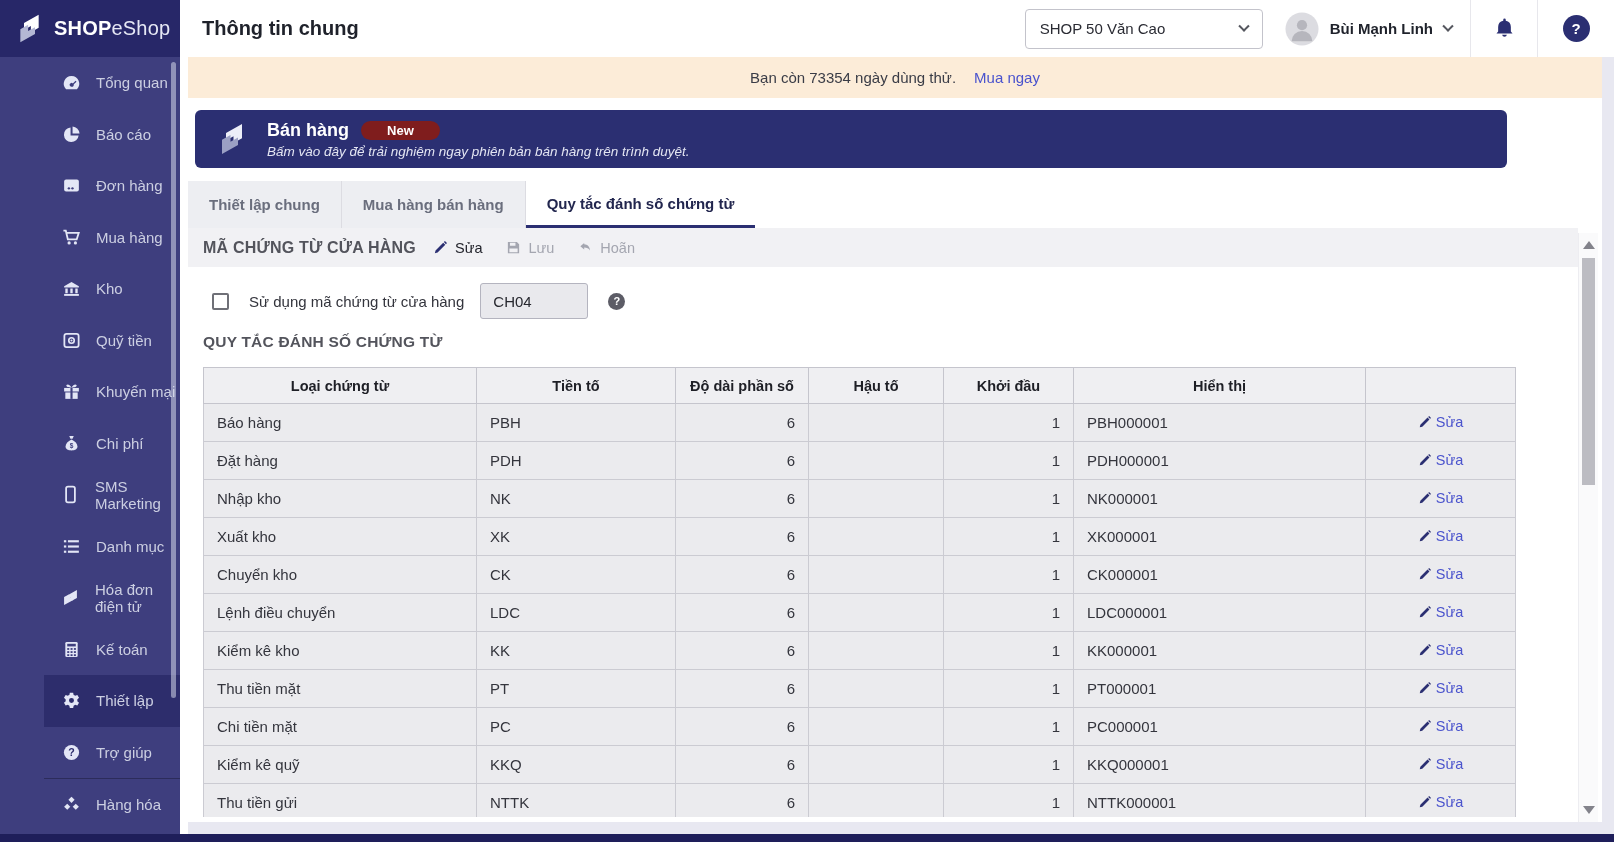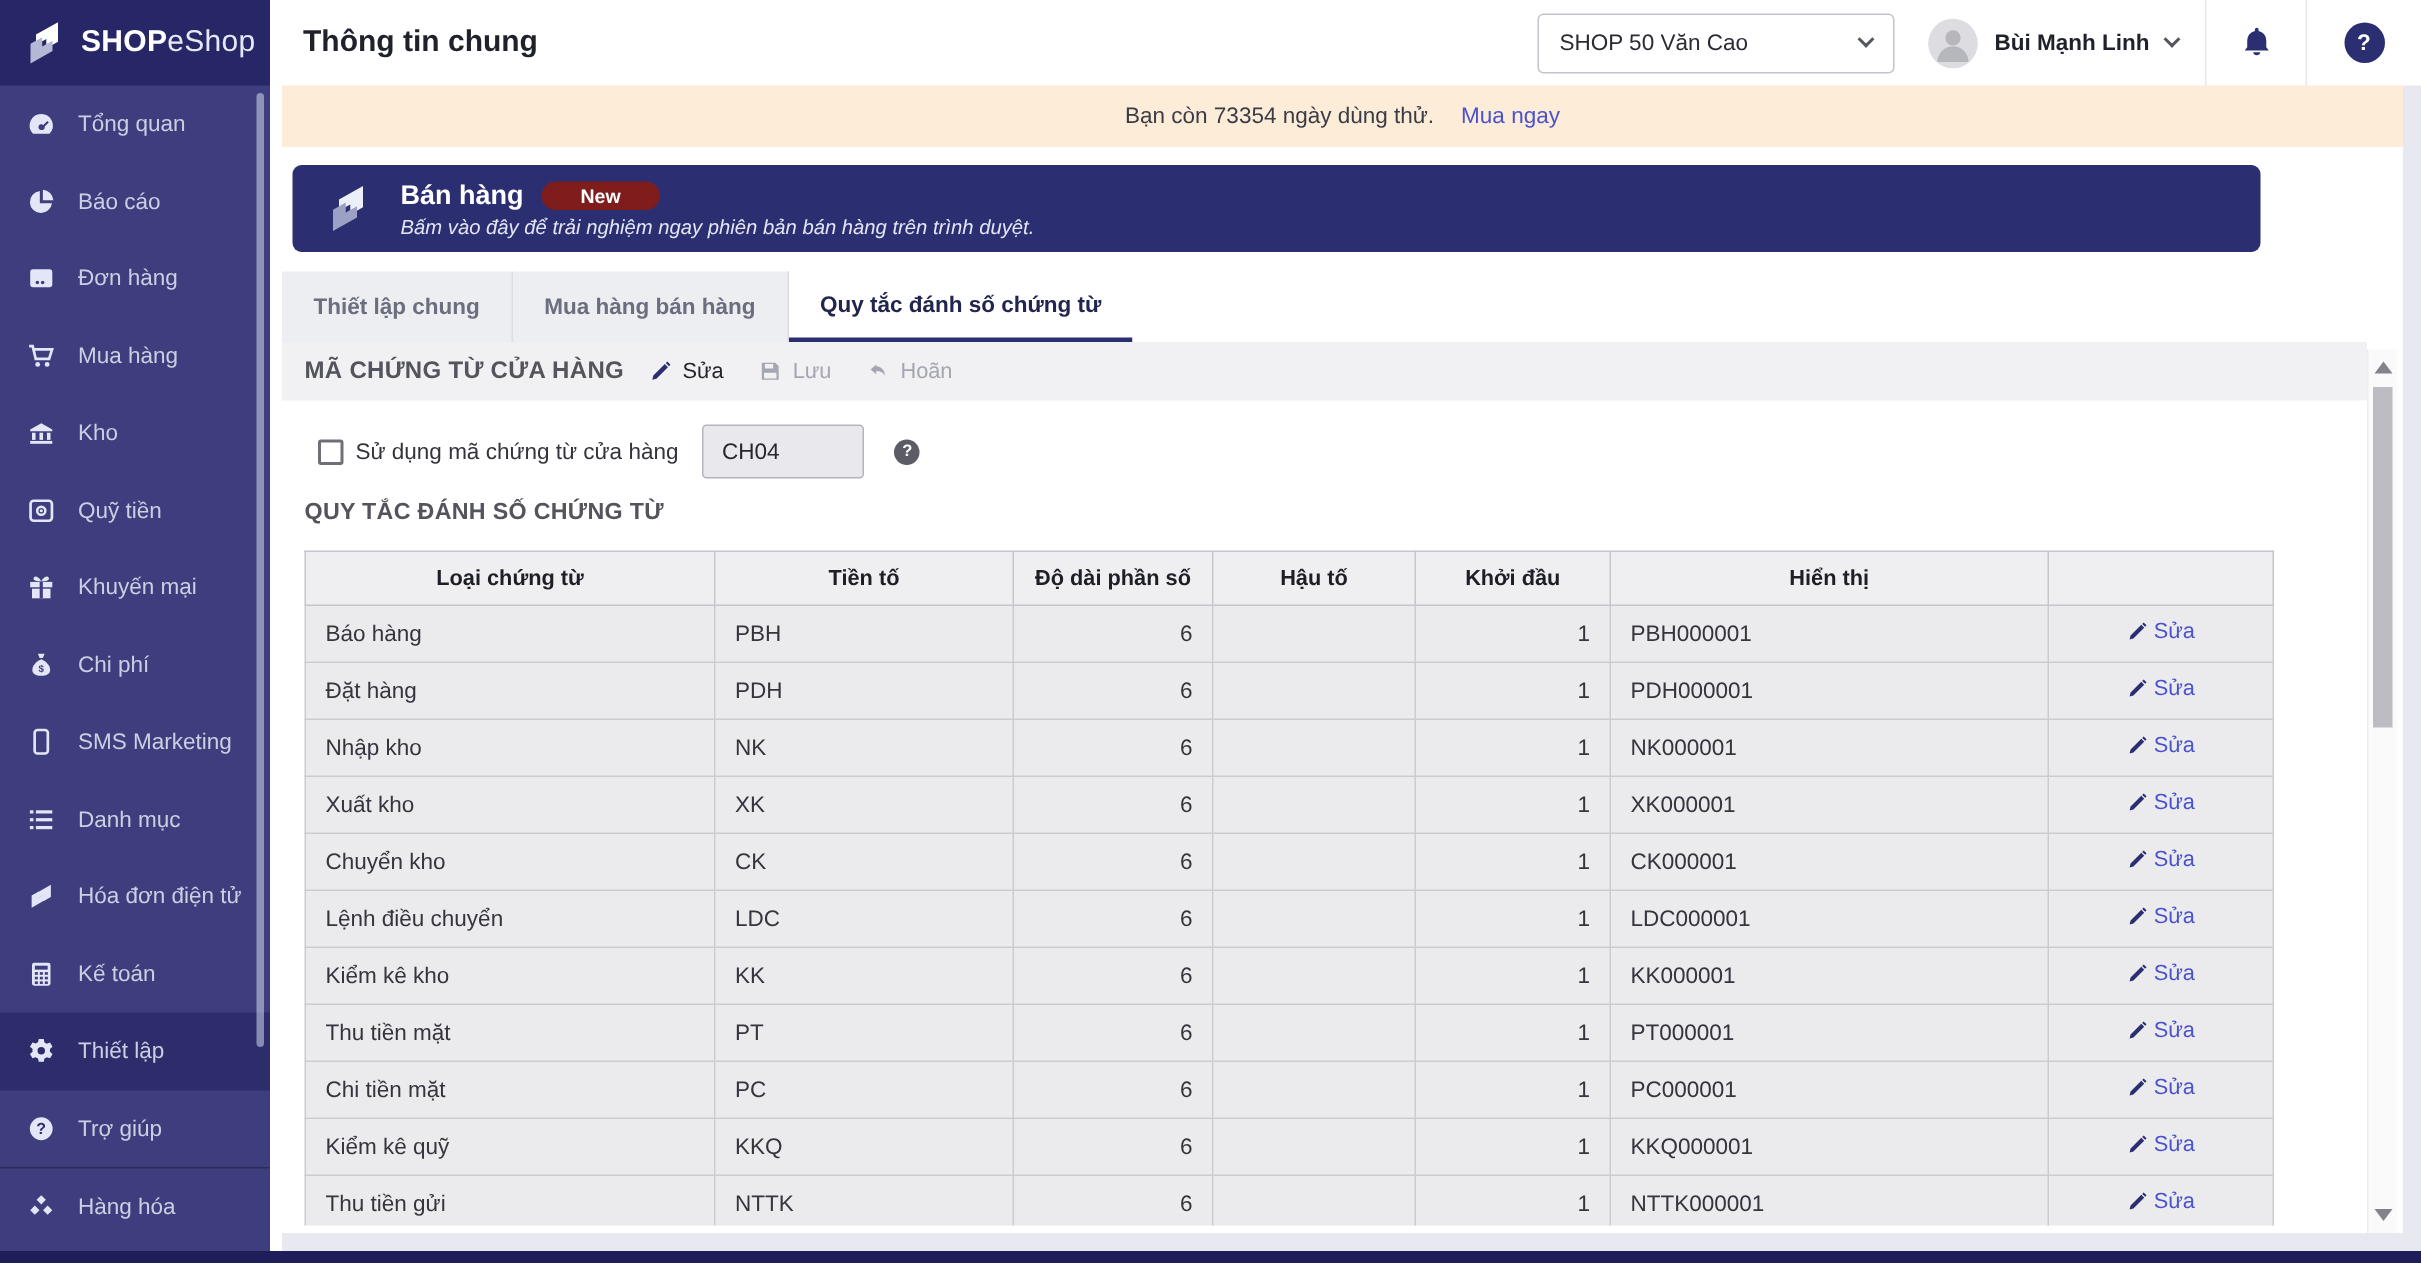--- a/index.html
+++ b/index.html
@@ -8,21 +8,21 @@
 
   .app { position:relative; width:1614px; height:842px; display:flex; overflow:hidden; }
 
   
   .sidebar { position:relative; flex:0 0 180px; width:180px; background:#3e3e7e; height:842px; overflow:hidden; }
   .logo { height:57px; background:#272768; display:flex; align-items:center; padding-left:13px; gap:8px; cursor:pointer; }
   .logo svg { width:33px; height:33px; }
   .logo-text { font-size:20px; color:#fff; letter-spacing:.2px; white-space:nowrap; }
   .logo-text b { font-weight:bold; }
   .logo-text .lt { color:#e6e8f5; font-weight:400; }
-  .nav { display:flex; flex-direction:column; }
+  .nav { display:flex; flex-direction:column;margin-left:44px; }
   .nav-item { height:51.5px; display:flex; align-items:center; padding-left:17px; gap:15px; color:#ccCFE2; color:#cccfe2; cursor:pointer; }
   .nav-item.active { background:#2d2d6c; }
   .nav-item.sep { border-top:1px solid rgba(0,0,0,.28); }
   .nav-icon { width:20px; height:20px; display:flex; align-items:center; justify-content:center; color:#e3e6f6; }
   .nav-icon svg { width:19px; height:19px; }
   .nav-label { font-size:15px; }
   .side-thumb { position:absolute; right:4px; top:62px; width:5px; height:636px; border-radius:3px; background:rgba(212,215,233,.55); }
 
   
   .main { position:relative; flex:1 1 auto; height:842px; background:#fff; }
@@ -61,21 +61,21 @@
   .panel-title { font-size:16px; font-weight:bold; color:#53545c; letter-spacing:.2px; }
   .ph-action { display:flex; align-items:center; gap:7px; margin-left:24px; font-size:14.5px; cursor:pointer; }
   .ph-action.first { margin-left:17px; }
   .ph-action svg { width:15px; height:15px; }
   .ph-action .lbl-dark { color:#23242c; }
   .ph-action.disabled { cursor:default; }
   .ph-action.disabled span { color:#a4a6b0; }
 
   .checkbox-row { margin:16px 0 0 24px; display:flex; align-items:center; }
   .checkbox { width:17px; height:17px; border:2px solid #6f7077; border-radius:2px; background:#fff; cursor:pointer; }
-  .cb-label { font-size:15px; color:#33343c; margin-left:8px; }
+  .cb-label { font-size:15px; color:#33343c; margin-left:20px; }
   .code-input { margin-left:16px; width:108px; height:36px; background:#e9e9ed; border:1px solid #b4b4bf; border-radius:3px; font-size:15px; color:#27282f; padding:0 12px; font-family:inherit; }
   .help-dot { margin-left:20px; width:17px; height:17px; border-radius:50%; background:#5c5c66; color:#fff; font-size:11px; font-weight:bold; display:flex; align-items:center; justify-content:center; }
 
   .rules-title { margin:12px 0 0 15px; font-size:15.5px; font-weight:bold; color:#53545c; line-height:22px; letter-spacing:.2px; }
 
   table.rules { margin:14px 0 0 15px; width:1312px; border-collapse:collapse; table-layout:fixed; }
   table.rules th { height:36px; background:#efeff2; border:1px solid #c5c5cd; font-size:14.5px; font-weight:bold; color:#1e1f26; text-align:center; }
   table.rules td { height:38px; background:#ebebee; border:1px solid #cbcbd2; font-size:15px; color:#34353d; padding:0 13px; }
   td.al-right { text-align:right; }
   td.al-center { text-align:center; padding:0; }

